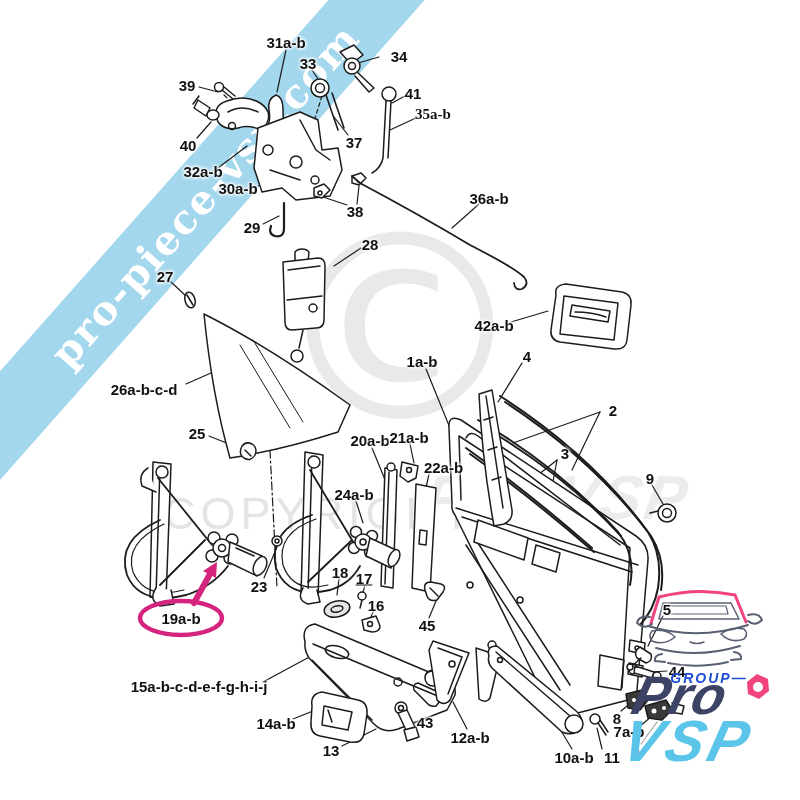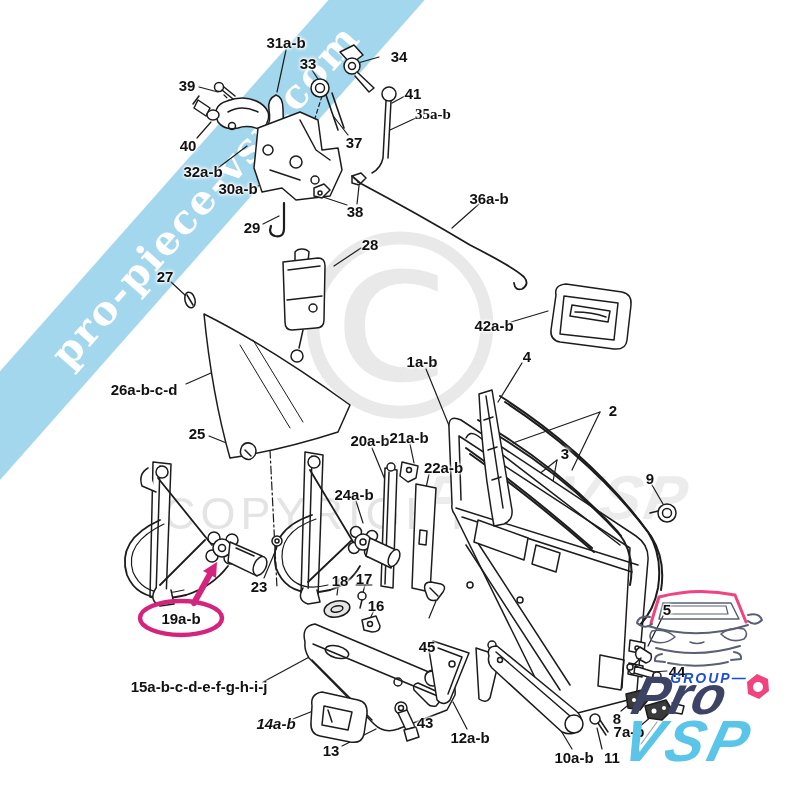--- a/index.html
+++ b/index.html
@@ -428,31 +428,31 @@
       <div class="part-label" style="left: 527px; top: 356px;">4</div>
       <div class="part-label" style="left: 144px; top: 389px;">26a-b-c-d</div>
       <div class="part-label" style="left: 613px; top: 410px;">2</div>
       <div class="part-label" style="left: 197px; top: 433px;">25</div>
       <div class="part-label" style="left: 370px; top: 440px;">20a-b</div>
       <div class="part-label" style="left: 409px; top: 437px;">21a-b</div>
       <div class="part-label" style="left: 565px; top: 453px;">3</div>
       <div class="part-label" style="left: 429px; top: 467px; padding-left: 29px;">22a-b</div>
       <div class="part-label" style="left: 650px; top: 478px;">9</div>
       <div class="part-label" style="left: 354px; top: 494px;">24a-b</div>
-      <div class="part-label" style="left: 340px; top: 572px; margin-top: 8px;">18</div>
+      <div class="part-label" style="left: 340px; top: 572px;">18</div>
       <div class="part-label" style="left: 364px; top: 578px; text-decoration: underline;">17</div>
       <div class="part-label" style="left: 259px; top: 586px;">23</div>
       <div class="part-label" style="left: 376px; top: 605px;">16</div>
       <div class="part-label" style="left: 667px; top: 609px;">5</div>
       <div class="part-label" style="left: 181px; top: 618px;">19a-b</div>
-      <div class="part-label" style="left: 427px; top: 625px; margin-top: 21px;">45</div>
+      <div class="part-label" style="left: 427px; top: 625px;">45</div>
       <div class="part-label" style="left: 199px; top: 686px;">15a-b-c-d-e-f-g-h-i-j</div>
       <div class="part-label" style="left: 677px; top: 671px;">44</div>
       <div class="part-label" style="left: 617px; top: 718px;">8</div>
-      <div class="part-label" style="left: 276px; top: 723px; font-style: italic;">14a-b</div>
+      <div class="part-label" style="left: 276px; top: 723px;">14a-b</div>
       <div class="part-label" style="left: 425px; top: 722px;">43</div>
       <div class="part-label" style="left: 470px; top: 737px;">12a-b</div>
       <div class="part-label" style="left: 629px; top: 731px;">7a-b</div>
       <div class="part-label gray" style="left: 636px; top: 749px;">6</div>
       <div class="part-label" style="left: 331px; top: 750px;">13</div>
       <div class="part-label" style="left: 574px; top: 757px;">10a-b</div>
       <div class="part-label" style="left: 604px; top: 757px; margin-left: 8px;">11</div>
     </div>
 
   <div class="logo-layer">

